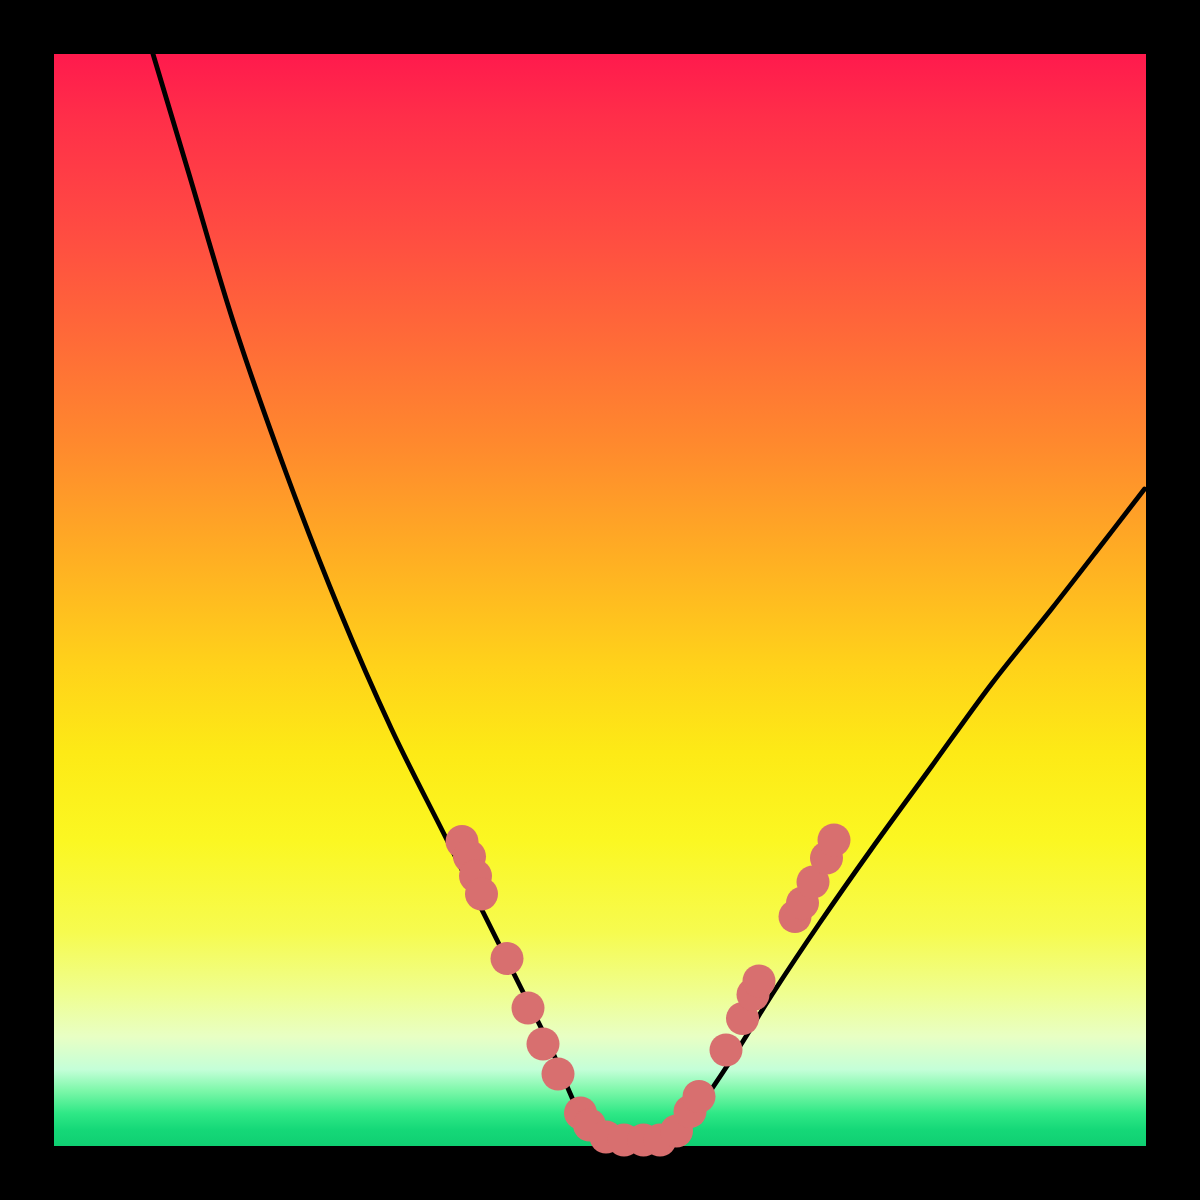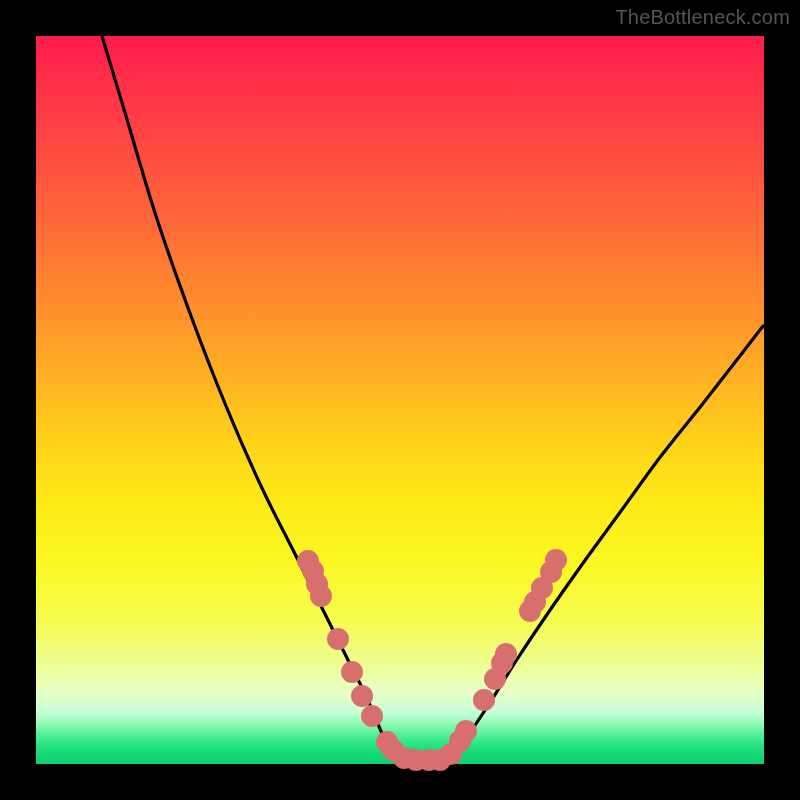--- a/index.html
+++ b/index.html
@@ -107,14 +107,13 @@
           <circle cx="470" cy="618" r="11" fill="#d86f6f"></circle>
           <circle cx="494" cy="575" r="11" fill="#d86f6f"></circle>
           <circle cx="499" cy="566" r="11" fill="#d86f6f"></circle>
           <circle cx="506" cy="552" r="11" fill="#d86f6f"></circle>
           <circle cx="515" cy="536" r="11" fill="#d86f6f"></circle>
           <circle cx="520" cy="524" r="11" fill="#d86f6f"></circle>
         </g>
     </svg>
   </div>
 
-  <div class="watermark">TheBottleneck.com</div>
 </div>
 
 </body></html>

